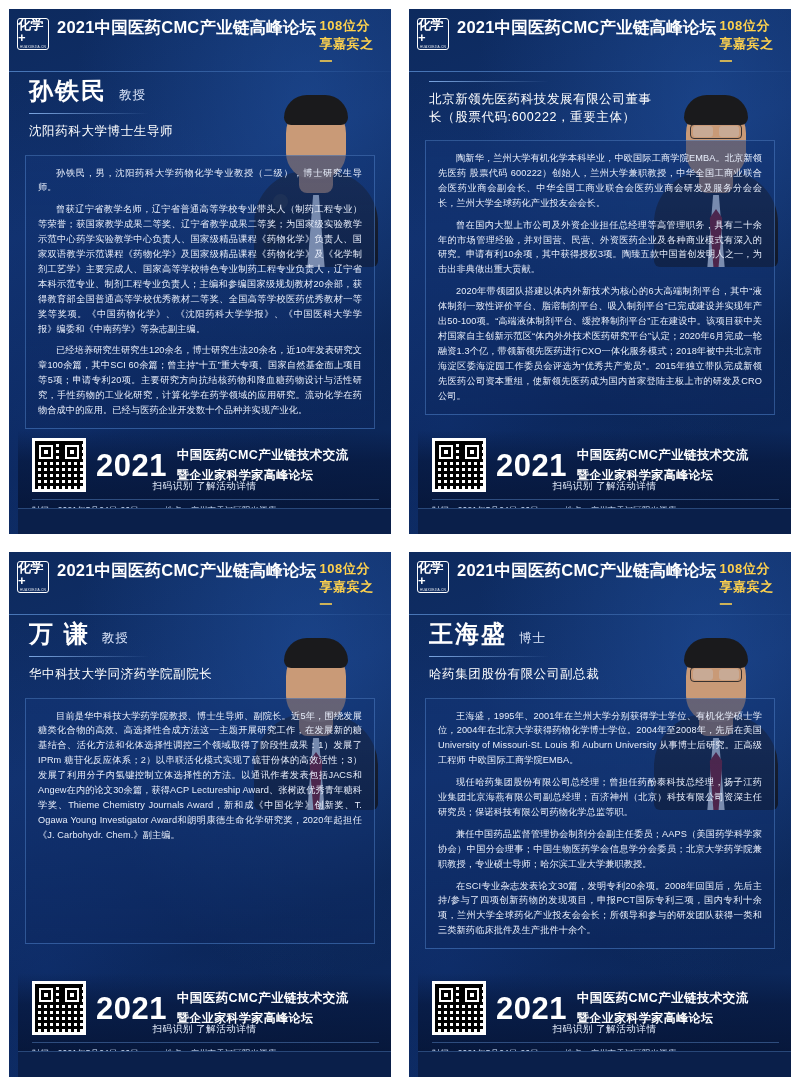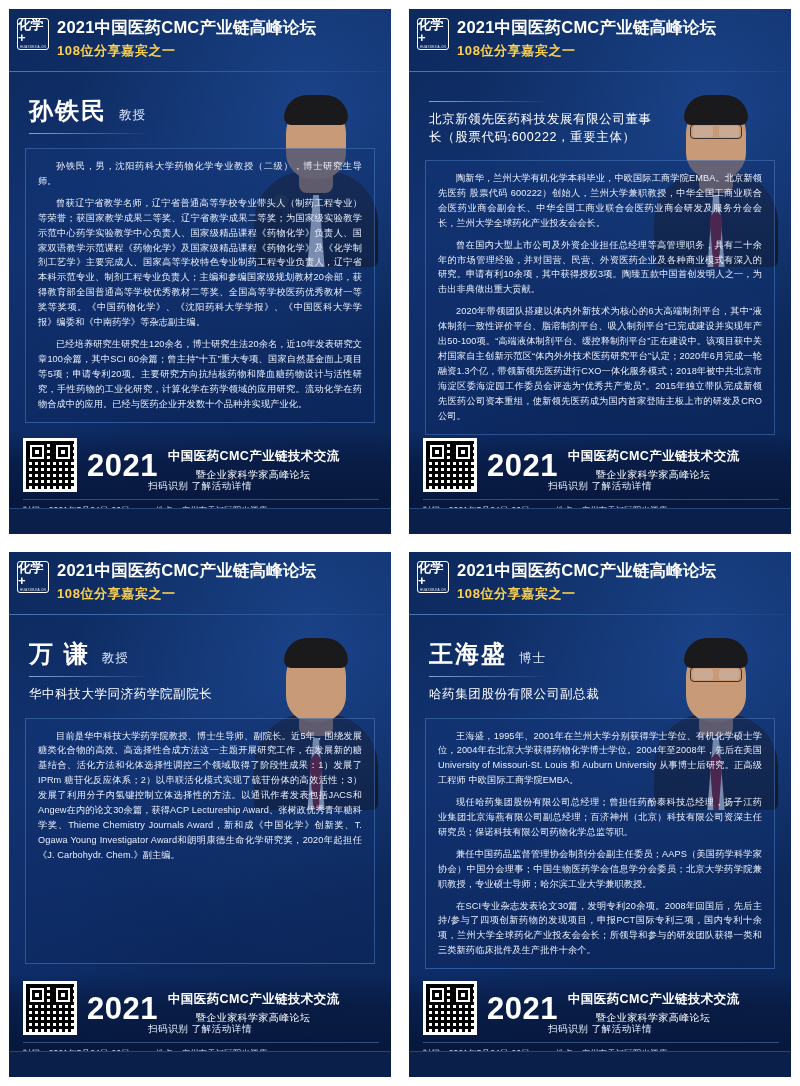--- a/index.html
+++ b/index.html
@@ -56,21 +56,21 @@
     flex-direction: column;
     align-items: center;
     justify-content: center;
     color: #ffffff;
     line-height: 1;
     flex: none;
     margin-top: 2px;
   }
   .logo .l1 { font-size: 13px; font-weight: 700; letter-spacing: -0.5px; }
   .logo .l2 { font-size: 3.2px; letter-spacing: 0.2px; margin-top: 2px; opacity: .9; }
-  .hdr-txt { display: flex; flex-direction: column; gap: 3px; padding-top: 1px; }
+  .hdr-txt { display: flex; gap: 3px; padding-top: 1px; }
   .hdr-title {
     color: #ffffff;
     font-size: 16.5px;
     font-weight: 700;
     letter-spacing: .2px;
     white-space: nowrap;
   }
   .hdr-sub {
     color: #ffd24d;
     font-size: 13px;
@@ -80,21 +80,21 @@
   .hdr-rule {
     position: absolute;
     left: 0; top: 62px; width: 382px; height: 1px;
     background: linear-gradient(to right, rgba(120,180,255,.55), rgba(120,180,255,.05));
     z-index: 3;
   }
   
   .speaker {
     position: relative;
     z-index: 3;
-    padding: 24px 0 0 20px;
+    padding: 4px 0 0 20px;
   }
   .name-row { display: flex; align-items: baseline; gap: 12px; }
   .name {
     color: #ffffff;
     font-size: 24px;
     font-weight: 700;
     letter-spacing: 2px;
   }
   .role {
     color: #dfe8fb;
@@ -222,21 +222,21 @@
     line-height: 1.62;
     text-align: justify;
     text-indent: 18px;
     letter-spacing: .1px;
   }
   .bio p:last-child { margin-bottom: 0; }
   
   .footer {
     position: absolute;
     z-index: 3;
-    left: 0; right: 0; bottom: 0;
+    left: 9px; right: 0; bottom: 0;
     height: 104px;
     background: linear-gradient(180deg, rgba(8,28,70,0) 0%, rgba(6,22,58,0.65) 30%, rgba(5,18,48,0.9) 100%);
   }
   .foot-main {
     display: flex;
     align-items: center;
     gap: 10px;
     padding: 8px 12px 0 14px;
   }
   .qr {
@@ -266,21 +266,21 @@
   .year {
     color: #ffffff;
     font-size: 31px;
     font-weight: 700;
     letter-spacing: .5px;
     line-height: 1;
     flex: none;
   }
   .ev-lines { display: flex; flex-direction: column; gap: 3px; }
   .ev1 { color: #ffffff; font-size: 12.5px; font-weight: 700; letter-spacing: .4px; white-space: nowrap; }
-  .ev2 { color: #ffffff; font-size: 10px; font-weight: 400; letter-spacing: .4px; white-space: nowrap; margin-left: 28px; }
+  .ev2 { color: #ffffff; font-size: 12px; font-weight: 700; letter-spacing: .4px; white-space: nowrap; }
   .meta {
     margin: 7px 12px 0 14px;
     padding-top: 5px;
     border-top: 1px solid rgba(120,175,245,.35);
     display: flex;
     gap: 26px;
     color: #cfe0fb;
     font-size: 8.4px;
     letter-spacing: .2px;
   }
@@ -327,20 +327,21 @@
         <div class="ph-hair"></div>
         <div class="ph-mic"></div>
       </div>
 
       <div class="speaker">
         <div class="name-row">
           <span class="name">孙铁民</span>
           <span class="role">教授</span>
         </div>
         <div class="name-underline"></div>
+        <div class="org">沈阳药科大学博士生导师</div>
       </div>
 
       <div class="bio">
         <p>孙铁民，男，沈阳药科大学药物化学专业教授（二级），博士研究生导师。</p>
         <p>曾获辽宁省教学名师，辽宁省普通高等学校专业带头人（制药工程专业）等荣誉；获国家教学成果二等奖、辽宁省教学成果二等奖；为国家级实验教学示范中心药学实验教学中心负责人、国家级精品课程《药物化学》负责人、国家双语教学示范课程《药物化学》及国家级精品课程《药物化学》及《化学制剂工艺学》主要完成人、国家高等学校特色专业制药工程专业负责人，辽宁省本科示范专业、制剂工程专业负责人；主编和参编国家级规划教材20余部，获得教育部全国普通高等学校优秀教材二等奖、全国高等学校医药优秀教材一等奖等奖项。《中国药物化学》、《沈阳药科大学学报》、《中国医科大学学报》编委和《中南药学》等杂志副主编。</p>
         <p>已经培养研究生研究生120余名，博士研究生法20余名，近10年发表研究文章100余篇，其中SCI 60余篇；曾主持“十五”重大专项、国家自然基金面上项目等5项；申请专利20项。主要研究方向抗结核药物和降血糖药物设计与活性研究，手性药物的工业化研究，计算化学在药学领域的应用研究。流动化学在药物合成中的应用。已经与医药企业开发数十个品种并实现产业化。</p>
       </div>
 
       <div class="footer">
         <div class="foot-main">

